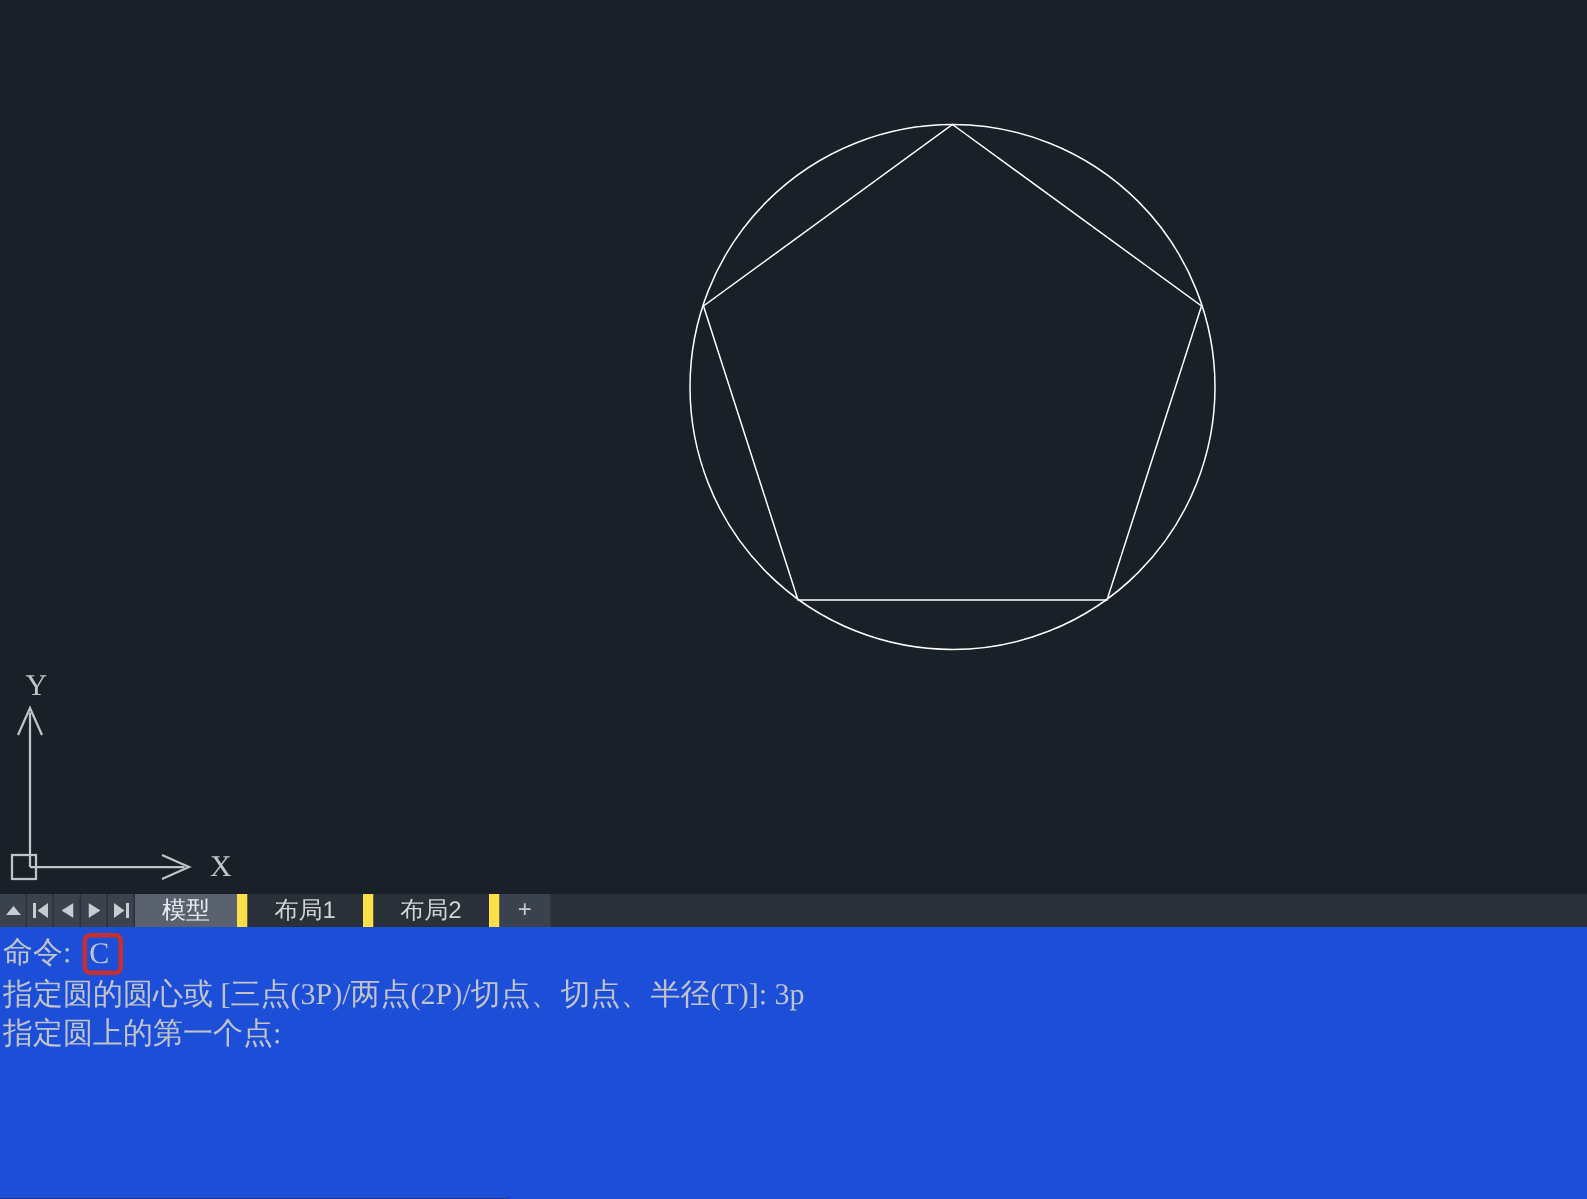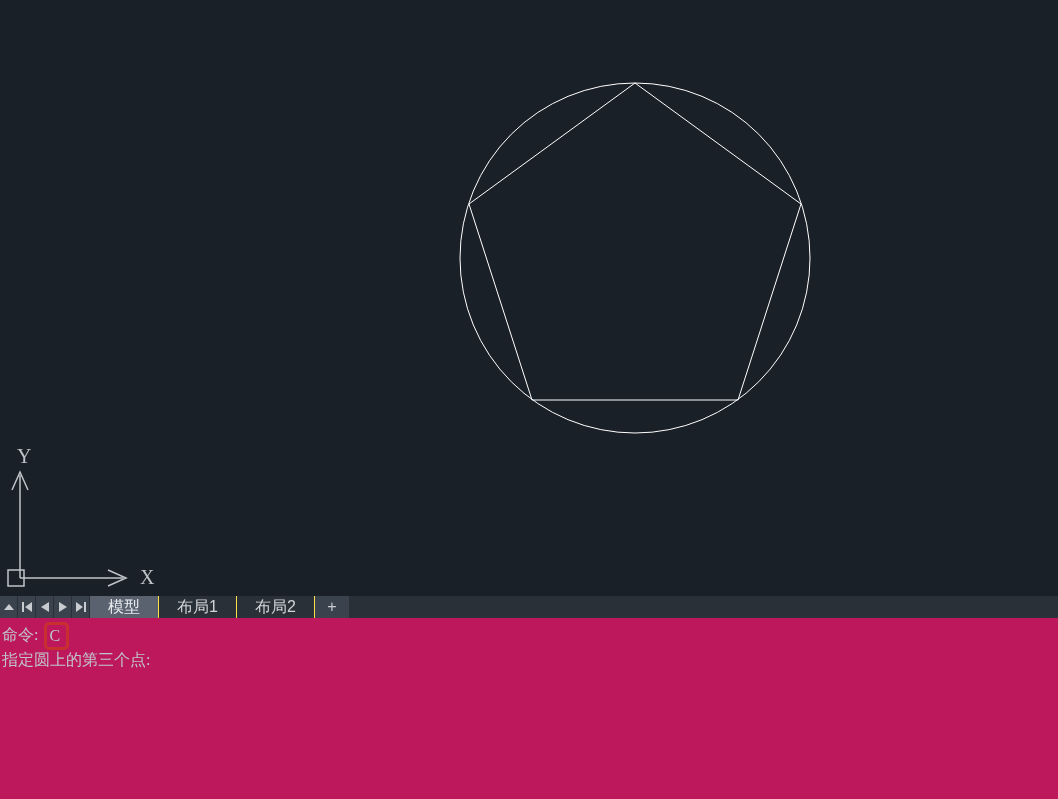--- a/index.html
+++ b/index.html
@@ -45,21 +45,21 @@
   color: #c8ccd0;
   font-size: 11px;
 }
 .tabbar .tab {
   padding: 0 18px;
   display: flex;
   align-items: center;
   font-size: 16px;
   color: #d0d4d8;
   background: #2a3038;
-  border-right: 1px solid #fde047;
+  border-right: 7px solid #fde047;
   cursor: pointer;
 }
 .tabbar .tab.active {
   background: #5a6270;
   color: #e8ecf0;
 }
 .tabbar .tab-add {
   width: 34px;
   background: #3a424d;
   display: flex;
@@ -68,23 +68,23 @@
   color: #c8ccd0;
   font-size: 16px;
   cursor: pointer;
 }
 .command-area {
   position: absolute;
   top: 618px;
   left: 0;
   width: 1058px;
   height: 181px;
-  background: #be185d;
+  background: #1d4ed8;
   padding: 4px 2px;
-  font-size: 16px;
+  font-size: 20px;
   line-height: 1.3;
   color: #c0c4ca;
   font-family: SimSun, serif;
 }
 .command-area .line {
   white-space: pre;
 }
 .highlight-box {
   border: 3px solid #c83030;
   border-radius: 5px;
@@ -148,14 +148,15 @@
       </svg>
   </div>
   <div class="tab active">模型</div>
   <div class="tab">布局1</div>
   <div class="tab">布局2</div>
   <div class="tab-add">+</div>
 </div>
 
 <div class="command-area">
   <div class="line"><span>命令: </span><span class="highlight-box">C</span></div>
-  <div class="line">指定圆上的第三个点:</div>
+  <div class="line">指定圆的圆心或 [三点(3P)/两点(2P)/切点、切点、半径(T)]: 3p</div>
+  <div class="line">指定圆上的第一个点:</div>
 </div>
 
 </body></html>

